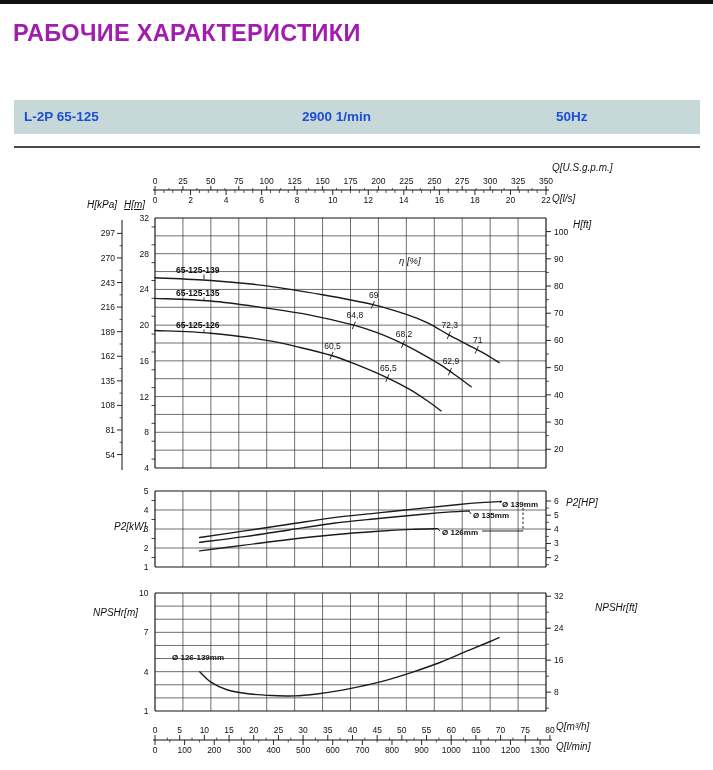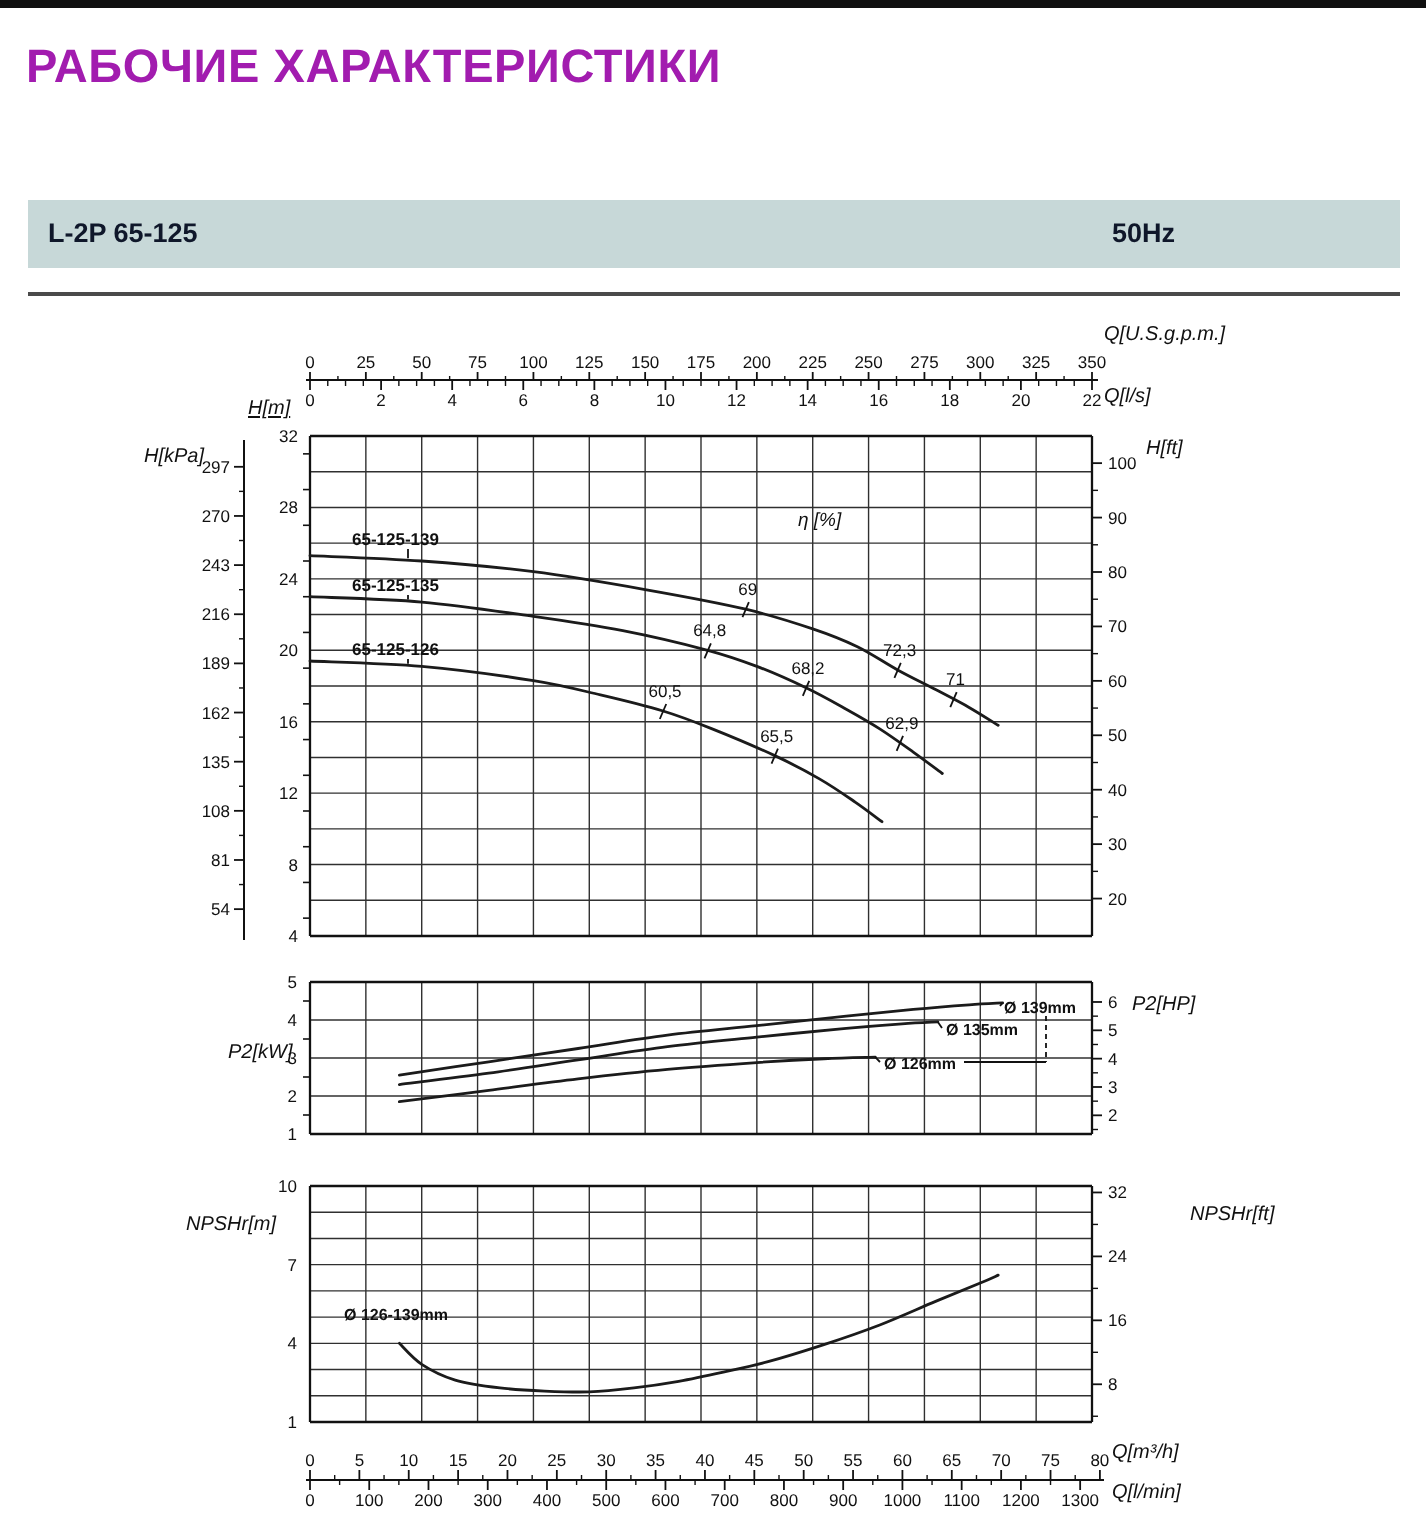--- a/index.html
+++ b/index.html
@@ -2,40 +2,41 @@
 <html><head>
 <meta charset="utf-8">
 <style>
   html,body{margin:0;padding:0;background:#fff;}
   #page{position:relative;width:713px;height:770px;background:#fff;overflow:hidden;
         font-family:"Liberation Sans",sans-serif;color:#111;}
   .topbar{position:absolute;left:0;top:0;width:713px;height:4px;background:#101010;}
   .title{position:absolute;left:13px;top:20px;font-size:23.5px;font-weight:bold;color:#a21caf;letter-spacing:.3px;}
   .logo{position:absolute;left:584px;top:4px;width:126px;height:48px;}
   .specbar{position:absolute;left:14px;top:100px;width:686px;height:34px;background:#c7d8d8;}
-  .specbar span{position:absolute;top:0;line-height:34px;font-size:13.5px;font-weight:bold;color:#0f172a;}
+  .specbar span{position:absolute;top:0;line-height:34px;font-size:13.5px;font-weight:bold;color:#1d4ed8;}
   .spec-model{left:10px;}
   .spec-speed{left:288px;}
   .spec-freq{left:542px;text-align:center;}
   .rule{position:absolute;left:14px;top:146px;width:686px;height:2px;background:#4a4a4a;}
   .axlbl{position:absolute;font-size:10px;font-style:italic;color:#111;white-space:nowrap;}
-  .axlbl.rt{margin-top:24px;}
+  .axlbl.rt{text-align:right;}
   .eta{font-size:9.5px;}
   #plot{position:absolute;left:0;top:0;}
 </style>
 </head>
 <body>
 
 <div id="page">
   <div class="topbar"></div>
   <div class="title">РАБОЧИЕ ХАРАКТЕРИСТИКИ</div>
 
 
   <div class="specbar">
     <span class="spec-model">L-2P 65-125</span>
+    <span class="spec-speed">2900 1/min</span>
     <span class="spec-freq">50Hz</span>
   </div>
   <div class="rule"></div>
 
   <div class="axlbl rt" style="left:72px;top:199px;width:45px;">H[kPa]</div>
   <div class="axlbl" style="left:124px;top:199px;text-decoration:underline;">H[m]</div>
   <div class="axlbl" style="left:552px;top:162px;">Q[U.S.g.p.m.]</div>
   <div class="axlbl" style="left:552px;top:193px;">Q[l/s]</div>
   <div class="axlbl" style="left:573px;top:219px;">H[ft]</div>
   <div class="axlbl eta" style="left:399px;top:255px;">η [%]</div>

